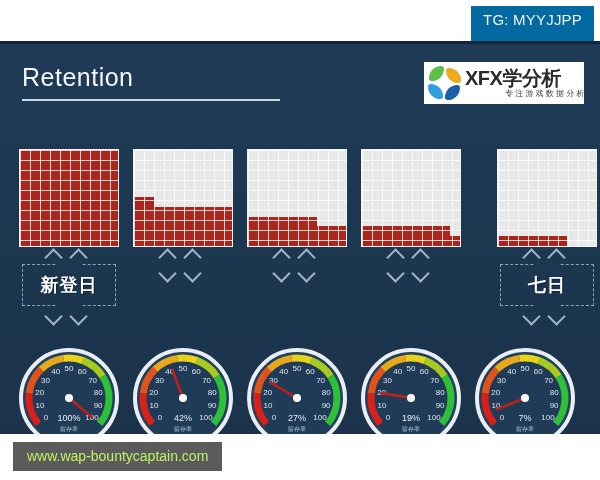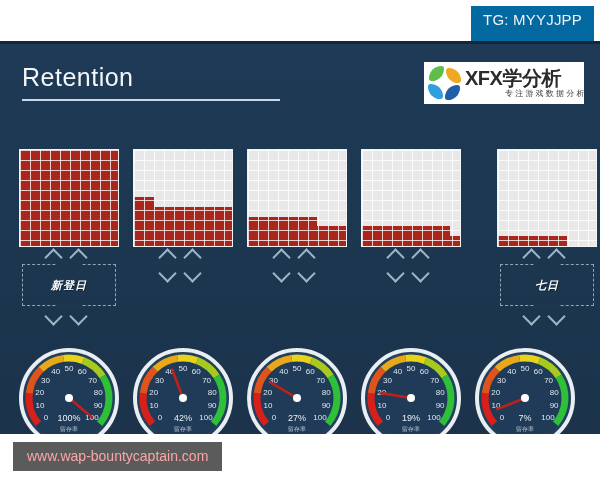--- a/index.html
+++ b/index.html
@@ -111,39 +111,38 @@
     border: 1px dashed #8fa6ba;
     display: flex; align-items: center; justify-content: center;
   }
   .label-box .notch-t, .label-box .notch-b {
     position: absolute; left: 50%; transform: translateX(-50%);
     width: 26px; height: 2px; background: #1c3750;
   }
   .label-box .notch-t { top: -1px; }
   .label-box .notch-b { bottom: -1px; }
   .label-text {
-    color: #ffffff; font-size: 11px; font-weight: bold;
+    color: #ffffff; font-size: 18px; font-weight: bold;
     text-shadow: 1px 1px 0 #0d2236;
     letter-spacing: 1px;
-    font-style: italic;
   }
 
   
   .gauge-wrap { position: absolute; top: 305px; width: 110px; }
   .gauge { position: relative; width: 104px; height: 104px; margin: 0 auto; }
   .gauge svg { display: block; }
 
   
   .bottom-band {
     position: absolute; left: 0; top: 434px; width: 600px; height: 46px;
     background: #ffffff;
   }
   .url-tag {
     position: absolute; left: 13px; top: 8px;
-    background: #5b5b5b; color: #fca5a5;
+    background: #5b5b5b; color: #bef264;
     font-size: 14px; padding: 6px 14px 7px 14px;
     white-space: nowrap;
   }
 </style>
 </head>
 <body>
 
 <div class="top-band">
   <div class="tg-tag">TG: MYYJJPP</div>
 </div>

